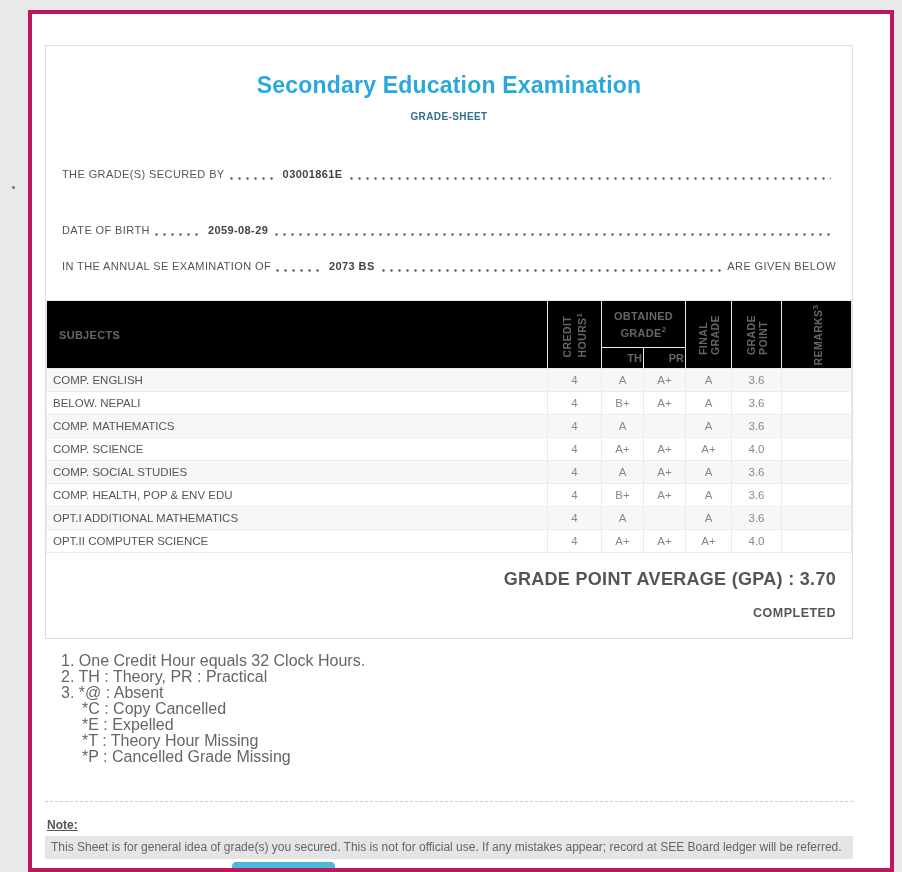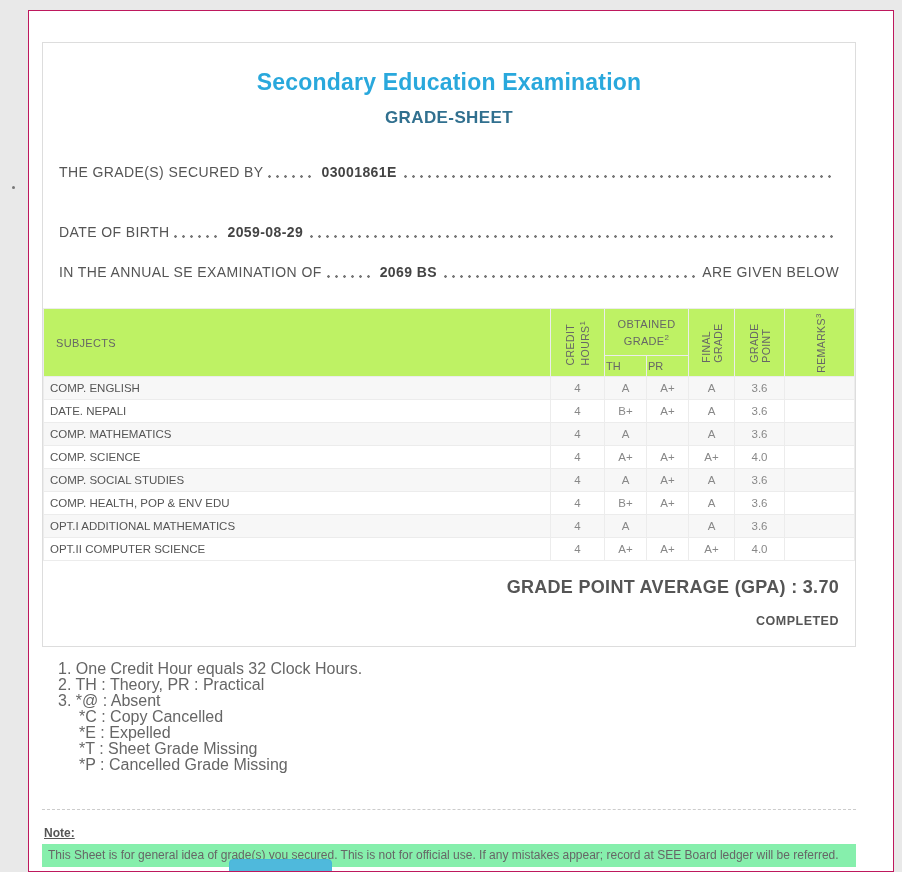--- a/index.html
+++ b/index.html
@@ -13,75 +13,75 @@
   }
   .wrap-dot {
     position: absolute; left: 12px; top: 186px;
     width: 3px; height: 3px; border-radius: 50%;
     background: #777;
   }
   .panel {
     position: absolute; left: 28px; top: 10px;
     width: 866px; height: 862px;
     background: #fff;
-    border: 1px solid #be185d;
+    border: 4px solid #be185d;
     overflow: hidden;
   }
   .card {
     margin: 31px 37px 0 13px;
     background: #fff;
     border: 1px solid #ddd;
   }
   h1.title {
     margin: 26px 0 12px; text-align: center;
     font-size: 23px; font-weight: bold;
     color: #29a8dc; letter-spacing: 0.2px;
   }
   h2.subtitle {
-    margin: 0; text-align: center;
-    font-size: 17px; font-weight: bold;
+    margin: 10px; text-align: center;
+    font-size: 10px; font-weight: bold;
     color: #31708f; letter-spacing: 0.4px;
   }
   .info { padding: 36px 16px 0; }
   .info-line {
     display: flex; align-items: baseline;
-    font-size: 14px; color: #555;
+    font-size: 11px; color: #555;
     letter-spacing: 0.4px; margin-bottom: 24px;
     white-space: nowrap;
   }
   .info-line.first { margin-bottom: 44px; }
   .val { font-weight: bold; color: #444; padding: 0 2px; }
   .dots {
     align-self: center; height: 3px;
     transform: translateY(4px);
     margin: 0 5px;
     background-image: radial-gradient(circle at 1.5px 1.5px, #787878 1.2px, rgba(0,0,0,0) 1.5px);
     background-size: 8px 3px;
     background-repeat: repeat-x;
   }
   .dots.short { flex: 0 0 46px; }
   .dots.grow { flex: 1 1 auto; }
 
   table.grades { width: 100%; border-collapse: collapse; margin-top: 28px; }
   table.grades th, table.grades td { border: 1px solid #ececec; }
   table.grades thead th {
-    color: #666; font-size: 11px; font-weight: normal; background: #bef264; margin-left: 44px;
+    color: #666; font-size: 11px; font-weight: bold; background: #000000; margin-left: 44px;
   }
   th.subj-h { text-align: left; padding-left: 12px; letter-spacing: 0.3px; }
   th.vh { height: 68px; position: relative; }
   .rot {
     position: absolute; left: 50%; top: 50%;
     transform: translate(-50%, -50%) rotate(-90deg);
     font-size: 10.5px; line-height: 11.5px;
     letter-spacing: 0.4px; color: #666;
     white-space: nowrap; text-align: left;
   }
   th.og { height: 46px; text-align: center; line-height: 14px; letter-spacing: 0.3px; }
   sup { font-size: 8px; }
-  thead tr.subrow th { height: 20px; text-align: left; }
+  thead tr.subrow th { height: 20px; text-align: right; }
   tbody { border-top: 1px solid #ddd; }
   tbody td { font-size: 11.5px; padding: 5px 6px; height: 23px; }
   td.subj { color: #555; text-align: left; }
   td.c { color: #888; text-align: center; }
   tbody tr:nth-child(odd) { background: #f7f7f7; }
 
   .summary { padding: 16px 16px 18px; text-align: right; }
   .gpa-line {
     font-size: 18px; font-weight: bold; color: #555;
     margin-bottom: 16px; letter-spacing: 0.3px;
@@ -94,21 +94,21 @@
   }
   .fn { white-space: pre; }
   .fn.indent { padding-left: 21px; }
 
   .divider { margin: 36px 37px 0 13px; border-top: 1px dashed #ccc; height: 0; }
 
   .note { margin: 16px 37px 0 13px; }
   .note-label { font-size: 12px; font-weight: bold; color: #555; margin-bottom: 4px; padding-left: 2px; text-decoration: underline; }
   .note-text {
     font-size: 12px; color: #666;
-    background: #86efac; padding: 4px 6px; line-height: 15px;
+    background: #e5e5e5; padding: 4px 6px; line-height: 15px;
   }
   .action-btn {
     position: absolute; left: 200px; top: 848px;
     width: 103px; height: 34px;
     background: #4fb9dc; border: 1px solid #46b8da;
     border-radius: 4px; color: #fff; cursor: pointer;
     font-family: "Liberation Sans", sans-serif;
   }
 </style>
 </head>
@@ -131,21 +131,21 @@
       </div>
       <div class="info-line">
         <span>DATE OF BIRTH</span>
         <span class="dots short"></span>
         <span class="val">2059-08-29</span>
         <span class="dots grow"></span>
       </div>
       <div class="info-line">
         <span>IN THE ANNUAL SE EXAMINATION OF</span>
         <span class="dots short"></span>
-        <span class="val">2069 BS</span>
+        <span class="val">2073 BS</span>
         <span class="dots grow"></span>
         <span>ARE GIVEN BELOW</span>
       </div>
     </div>
 
     <table class="grades">
       <colgroup>
         <col style="width:auto">
         <col style="width:54px">
         <col style="width:42px">
@@ -194,21 +194,21 @@
         <tr>
           <td class="subj">COMP. ENGLISH</td>
           <td class="c">4</td>
           <td class="c">A</td>
           <td class="c">A+</td>
           <td class="c">A</td>
           <td class="c">3.6</td>
           <td class="c"></td>
         </tr>
         <tr>
-          <td class="subj">DATE. NEPALI</td>
+          <td class="subj">BELOW. NEPALI</td>
           <td class="c">4</td>
           <td class="c">B+</td>
           <td class="c">A+</td>
           <td class="c">A</td>
           <td class="c">3.6</td>
           <td class="c"></td>
         </tr>
         <tr>
           <td class="subj">COMP. MATHEMATICS</td>
           <td class="c">4</td>
@@ -274,21 +274,21 @@
       <div class="status-line">COMPLETED</div>
     </div>
   </div>
 
   <div class="footnotes">
     <div class="fn">1. One Credit Hour equals 32 Clock Hours.</div>
     <div class="fn">2. TH : Theory, PR : Practical</div>
     <div class="fn">3. *@ : Absent</div>
     <div class="fn indent">*C : Copy Cancelled</div>
     <div class="fn indent">*E : Expelled</div>
-    <div class="fn indent">*T : Sheet Grade Missing</div>
+    <div class="fn indent">*T : Theory Hour Missing</div>
     <div class="fn indent">*P : Cancelled Grade Missing</div>
   </div>
 
   <div class="divider"></div>
 
   <div class="note">
     <div class="note-label">Note:</div>
     <div class="note-text">This Sheet is for general idea of grade(s) you secured. This is not for official use. If any mistakes appear; record at SEE Board ledger will be referred.</div>
   </div>
 

